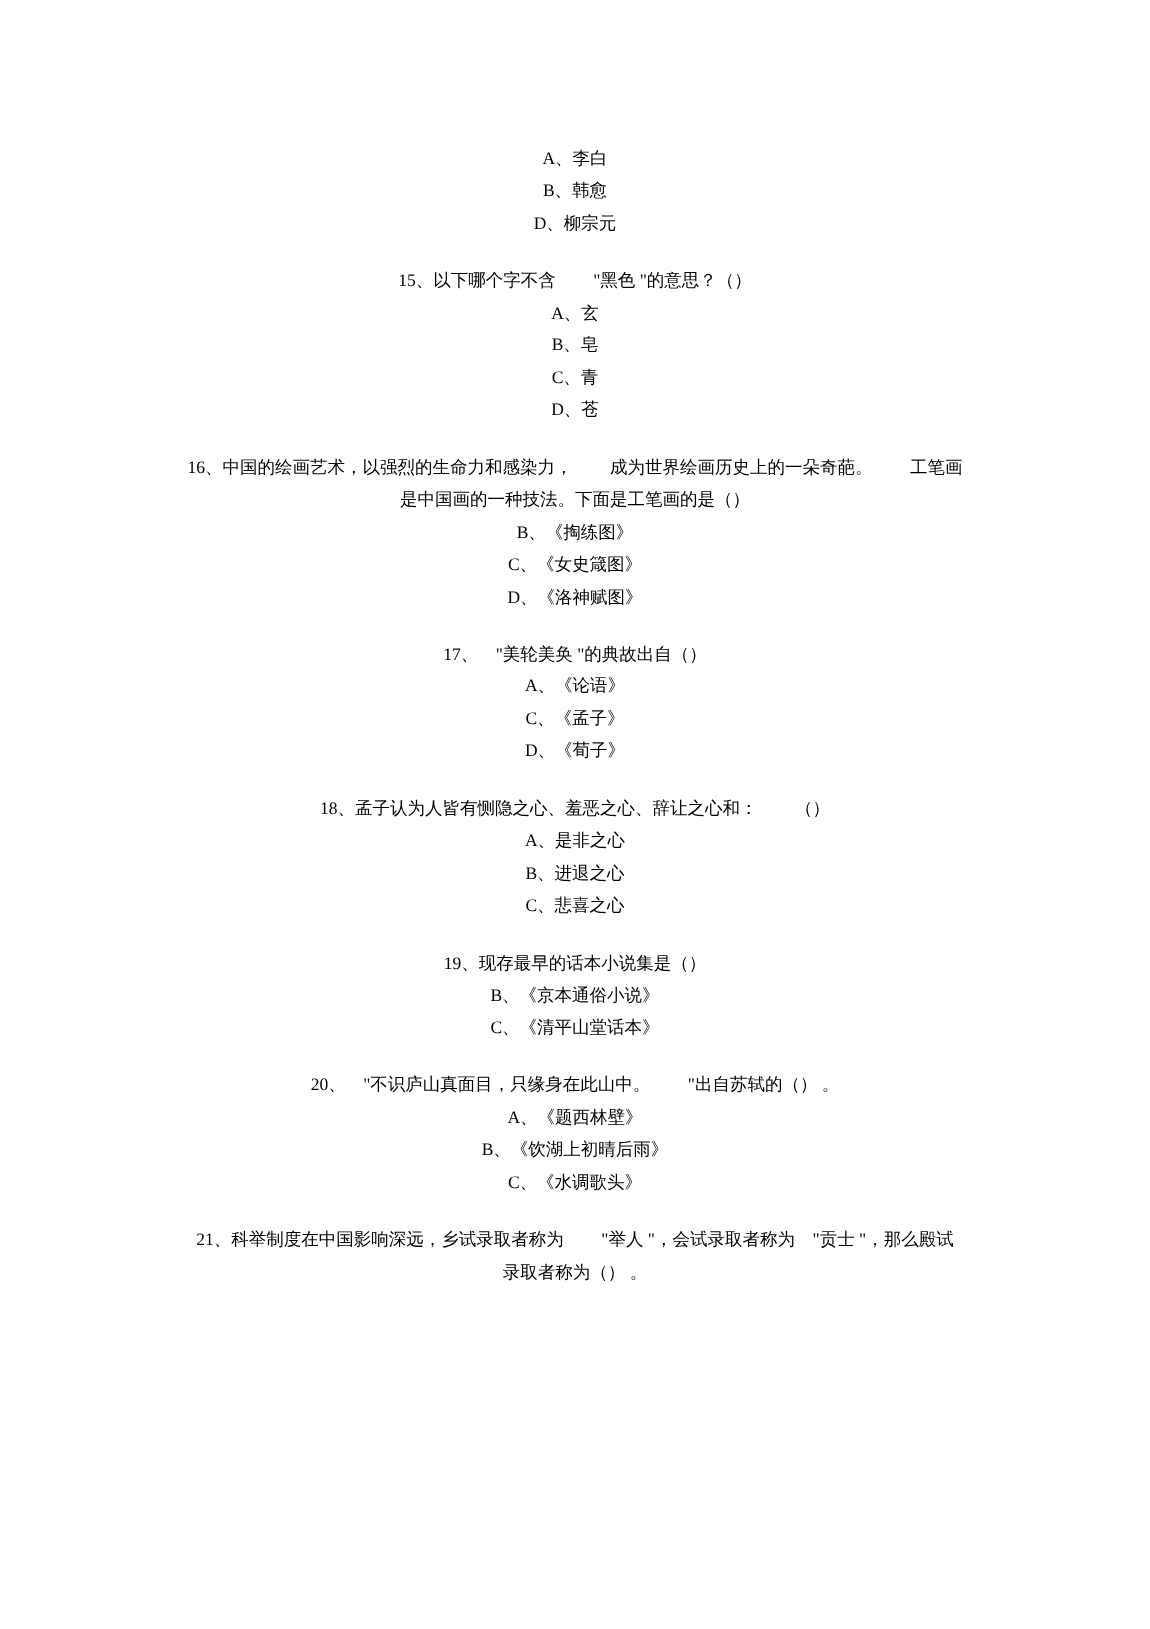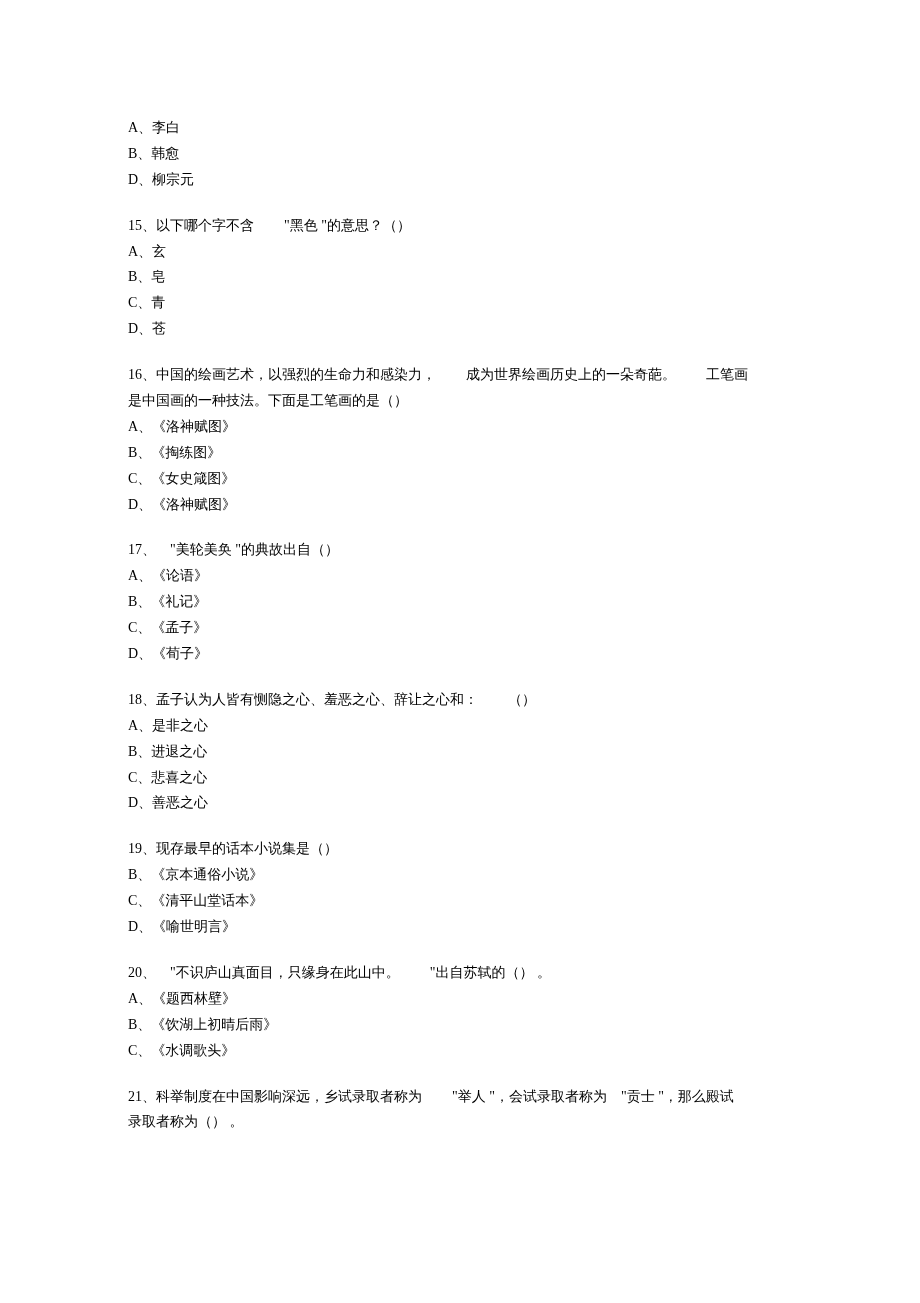--- a/index.html
+++ b/index.html
@@ -11,20 +11,21 @@
       background: #ffffff;
       font-family: "SimSun", "宋体", serif;
       font-size: 14px;
       line-height: 1.85;
       color: #000000;
       width: 920px;
       padding: 115px 128px 60px 128px;
     }
     .question-block {
       margin-bottom: 20px;
+      text-align: center;
     }
     .question-text {
       margin-bottom: 0;
     }
     .option {
       display: block;
     }
     .seg {
       display: inline;
     }
@@ -57,51 +58,47 @@
   <span class="option">C、青</span>
   <span class="option">D、苍</span>
 </div>
 
 <div class="question-block">
   <div class="question-text">
     <span class="seg wide-gap">16、中国的绘画艺术，以强烈的生命力和感染力，</span><span class="seg wide-gap">成为世界绘画历史上的一朵奇葩。</span><span class="seg">工笔画</span>
     <br>
     <span class="seg">是中国画的一种技法。下面是工笔画的是（）</span>
   </div>
-  <span class="option">A、《洛神赋图》</span>
   <span class="option">B、《掏练图》</span>
   <span class="option">C、《女史箴图》</span>
   <span class="option">D、《洛神赋图》</span>
 </div>
 
 <div class="question-block">
   <div class="question-text">
     <span class="seg narrow-gap">17、</span><span class="seg">"美轮美奂 "的典故出自（）</span>
   </div>
   <span class="option">A、《论语》</span>
-  <span class="option">B、《礼记》</span>
   <span class="option">C、《孟子》</span>
   <span class="option">D、《荀子》</span>
 </div>
 
 <div class="question-block">
   <div class="question-text">
     <span class="seg wide-gap">18、孟子认为人皆有恻隐之心、羞恶之心、辞让之心和：</span><span class="seg">（）</span>
   </div>
   <span class="option">A、是非之心</span>
   <span class="option">B、进退之心</span>
   <span class="option">C、悲喜之心</span>
-  <span class="option">D、善恶之心</span>
 </div>
 
 <div class="question-block">
   <div class="question-text">19、现存最早的话本小说集是（）</div>
   <span class="option">B、《京本通俗小说》</span>
   <span class="option">C、《清平山堂话本》</span>
-  <span class="option">D、《喻世明言》</span>
 </div>
 
 <div class="question-block">
   <div class="question-text">
     <span class="seg narrow-gap">20、</span><span class="seg wide-gap">"不识庐山真面目，只缘身在此山中。</span><span class="seg">"出自苏轼的（） 。</span>
   </div>
   <span class="option">A、《题西林壁》</span>
   <span class="option">B、《饮湖上初晴后雨》</span>
   <span class="option">C、《水调歌头》</span>
 </div>

